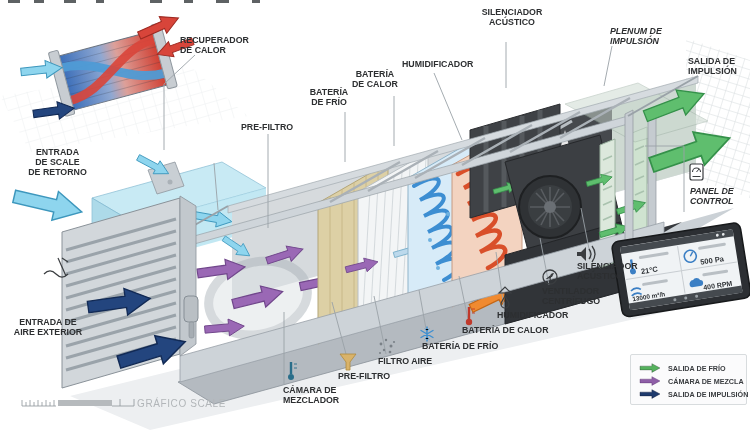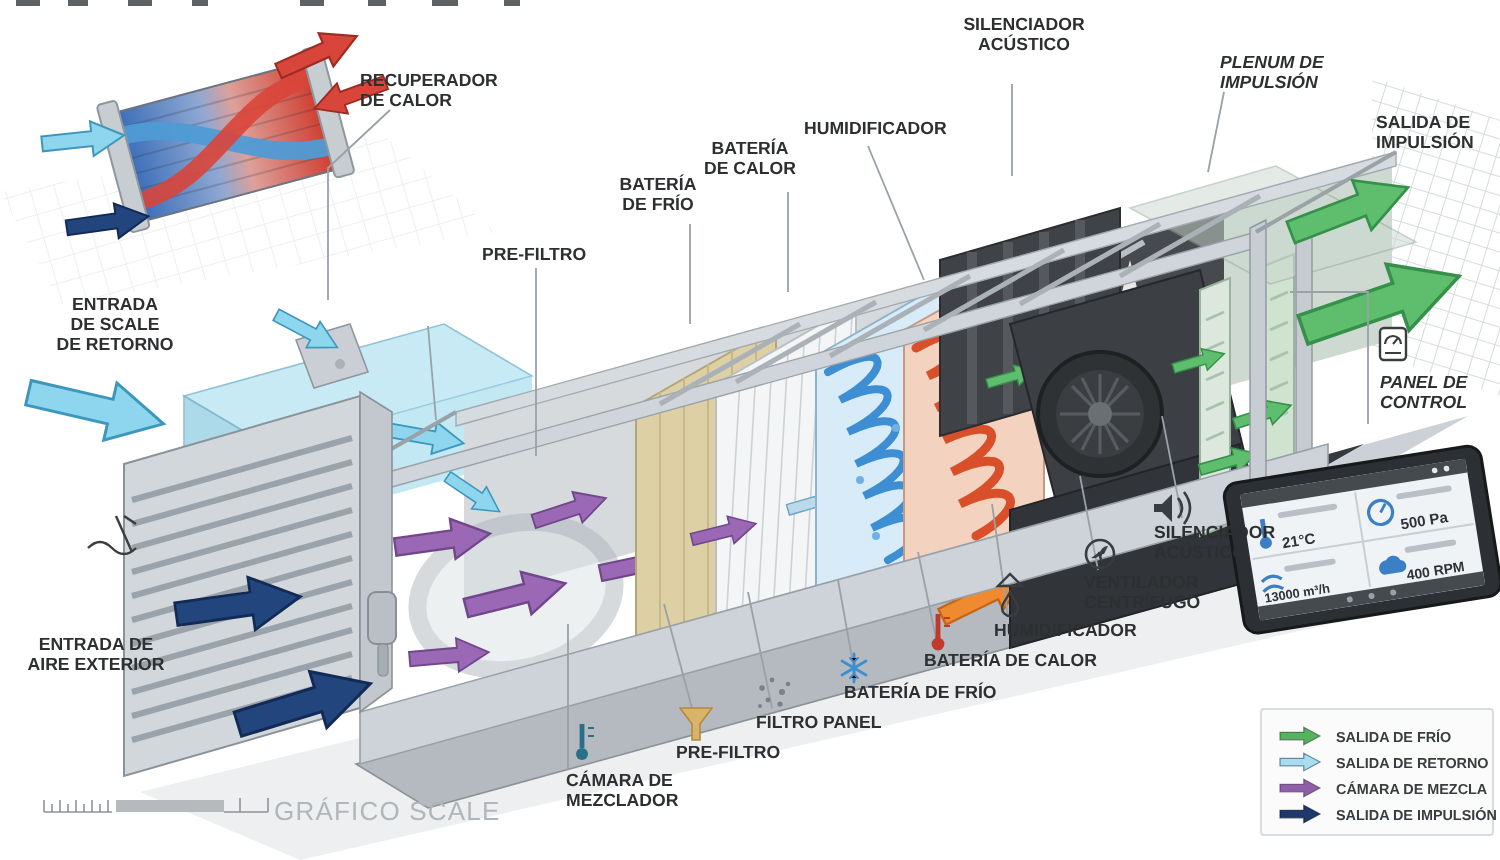--- a/index.html
+++ b/index.html
@@ -2,21 +2,21 @@
 <html><head>
 <meta charset="utf-8">
 <style>
   html,body{margin:0;padding:0;background:#fff;}
   #app{position:relative;width:750px;height:430px;background:#ffffff;overflow:hidden;
        font-family:"Liberation Sans",sans-serif;}
   #scene{position:absolute;left:0;top:0;}
   .callout{position:absolute;font-size:8.8px;font-weight:bold;line-height:1.16;
            color:#2d2f31;white-space:pre-line;letter-spacing:0;}
   .center{text-align:center;}
-  .scaletxt{font-size:13px;font-weight:normal;color:#b2b6b9;letter-spacing:.6px;}
+  .scaletxt{font-size:10px;font-weight:normal;color:#b2b6b9;letter-spacing:.6px;}
   .legend{position:absolute;left:630px;top:354px;width:117px;background:#fbfbfc;
           border:1px solid #d8dcde;border-radius:2px;padding:5px 6px;box-sizing:border-box;}
   .lrow{display:flex;align-items:flex-end;gap:5px;height:13px;}
   .larr{width:26px;height:10px;flex:0 0 26px;}
   .lrow span{font-size:7.2px;font-weight:bold;color:#3a3d40;white-space:nowrap;}
 </style>
 </head>
 <body>
 
 <div id="app">
@@ -339,44 +339,38 @@
 ACÚSTICO</div>
 <div class="callout" style="left:610px;top:26px;font-style:italic;">PLENUM DE
 IMPULSIÓN</div>
 <div class="callout" style="left:688px;top:56px;">SALIDA DE
 IMPULSIÓN</div>
 <div class="callout center" style="left:2px;top:285px;width:92px;margin-top:32px;">ENTRADA DE
 AIRE EXTERIOR</div>
 <div class="callout" style="left:283px;top:385px;">CÁMARA DE
 MEZCLADOR</div>
 <div class="callout" style="left:338px;top:371px;">PRE-FILTRO</div>
-<div class="callout" style="left:378px;top:356px;">FILTRO PANEL</div>
+<div class="callout" style="left:378px;top:356px;">FILTRO AIRE</div>
 <div class="callout" style="left:422px;top:341px;">BATERÍA DE FRÍO</div>
 <div class="callout" style="left:462px;top:325px;">BATERÍA DE CALOR</div>
 <div class="callout" style="left:497px;top:310px;">HUMIDIFICADOR</div>
 <div class="callout" style="left:542px;top:286px;">VENTILADOR
 CENTRÍFUGO</div>
 <div class="callout" style="left:577px;top:261px;">SILENCIADOR
 ACÚSTICO</div>
 <div class="callout" style="left:690px;top:186px;font-style:italic;">PANEL DE
 CONTROL</div>
 <div class="callout scaletxt" style="left:137px;top:398px;">GRÁFICO SCALE</div>
 
 <div class="legend">
   <div class="lrow">
     <svg class="larr" viewBox="0 0 34 16" style="color: rgb(85, 178, 93);">
           <polygon points="1,5 20,5 20,1 33,8 20,15 20,11 1,11" fill="currentColor" stroke="rgba(25,45,35,0.5)"></polygon>
         </svg>
     <span>SALIDA DE FRÍO</span>
-  </div>
-  <div class="lrow">
-    <svg class="larr" viewBox="0 0 34 16" style="color: rgb(170, 220, 239);">
-          <polygon points="1,5 20,5 20,1 33,8 20,15 20,11 1,11" fill="currentColor" stroke="rgba(30,80,110,0.6)"></polygon>
-        </svg>
-    <span>SALIDA DE RETORNO</span>
   </div>
   <div class="lrow">
     <svg class="larr" viewBox="0 0 34 16" style="color: rgb(143, 95, 168);">
           <polygon points="1,5 20,5 20,1 33,8 20,15 20,11 1,11" fill="currentColor" stroke="rgba(70,35,90,0.55)"></polygon>
         </svg>
     <span>CÁMARA DE MEZCLA</span>
   </div>
   <div class="lrow">
     <svg class="larr" viewBox="0 0 34 16" style="color: rgb(30, 58, 109);">
           <polygon points="1,5 20,5 20,1 33,8 20,15 20,11 1,11" fill="currentColor" stroke="rgba(10,20,45,0.6)"></polygon>

